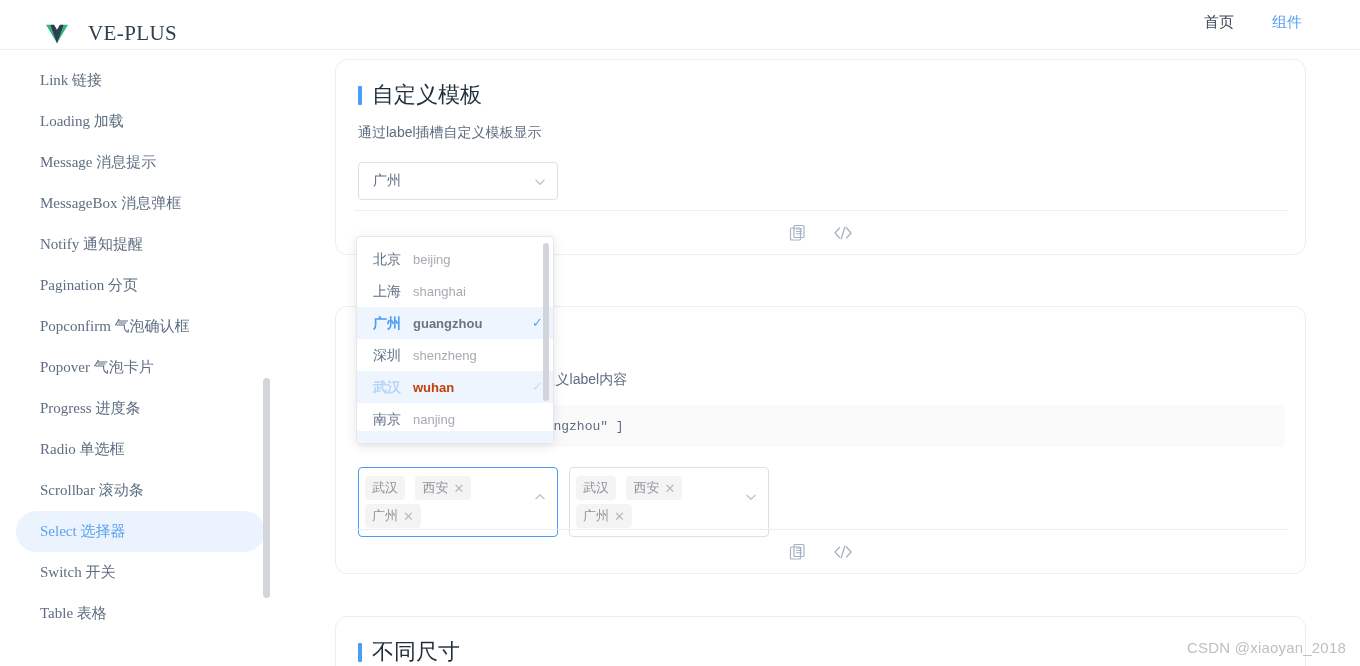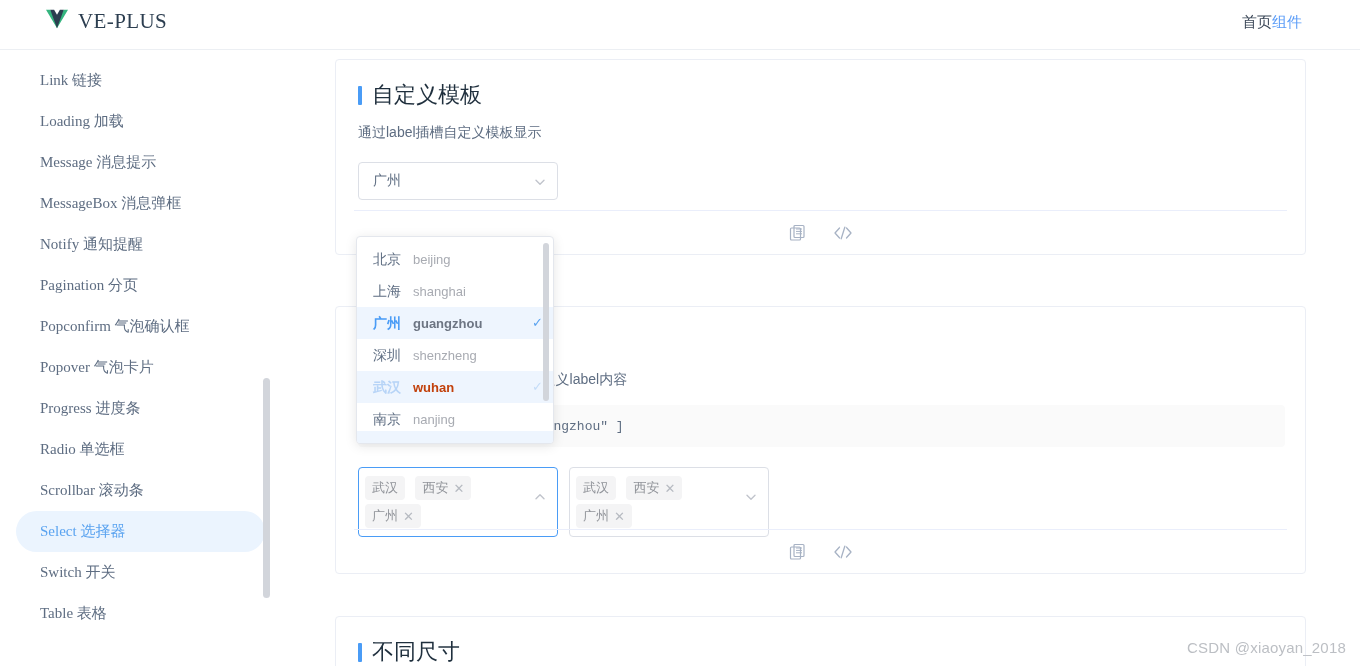--- a/index.html
+++ b/index.html
@@ -14,29 +14,29 @@
   #app { position: relative; width: 1360px; height: 666px; background: #ffffff; }
 
   
   .header {
     position: absolute; top: 0; left: 0; width: 1360px; height: 50px;
     background: #fff;
     border-bottom: 1px solid #eceff3;
     z-index: 30;
   }
   .brand {
-    position: absolute; left: 46px; top: 9px;
-    display: flex; gap: 10px;
+    position: absolute; left: 46px; top: 21px;
+    display: flex; align-items: center; gap: 20px;
   }
   .vue-logo { width: 22px; height: 20px; display: block; }
   .brand-name {
     font-family: "Liberation Serif", "DejaVu Serif", serif;
     font-size: 21px; color: #2c3e50; letter-spacing: .4px;
   }
-  .nav { position: absolute; right: 58px; top: 13px; display: flex; }
+  .nav { position: absolute; right: 58px; top: 13px; display: flex; gap: 38px; }
   .nav-item { font-size: 15px; color: #3c4858; cursor: pointer; }
   .nav-item.active { color: #5a9cf8; }
 
   
   .sidebar {
     position: absolute; left: 0; top: 50px; width: 289px; height: 616px;
     background: #fff; border-right: 1px solid #eceff3;
     overflow: hidden;
   }
   .side-list { position: absolute; left: 0; top: 0; width: 281px; padding-top: 10px; }
@@ -57,21 +57,21 @@
   }
 
   
   .main {
     position: absolute; left: 281px; top: 50px;
     width: 1079px; height: 616px; background: #fff;
     overflow: hidden;
   }
   .card {
     position: absolute; left: 54px; width: 971px;
-    background: #fff; border: 1px solid #ebeef5; border-radius: 4px;
+    background: #fff; border: 1px solid #ebeef5; border-radius: 12px;
   }
   #card1 { top: 9px; height: 196px; }
   #card2 { top: 256px; height: 268px; }
   #card3 { top: 566px; height: 120px; }
 
   .card-title {
     position: relative; margin: 20px 0 0 22px;
     font-size: 22px; color: #1f2f3d; padding-left: 14px; line-height: 30px;
   }
   .card-title::before {

